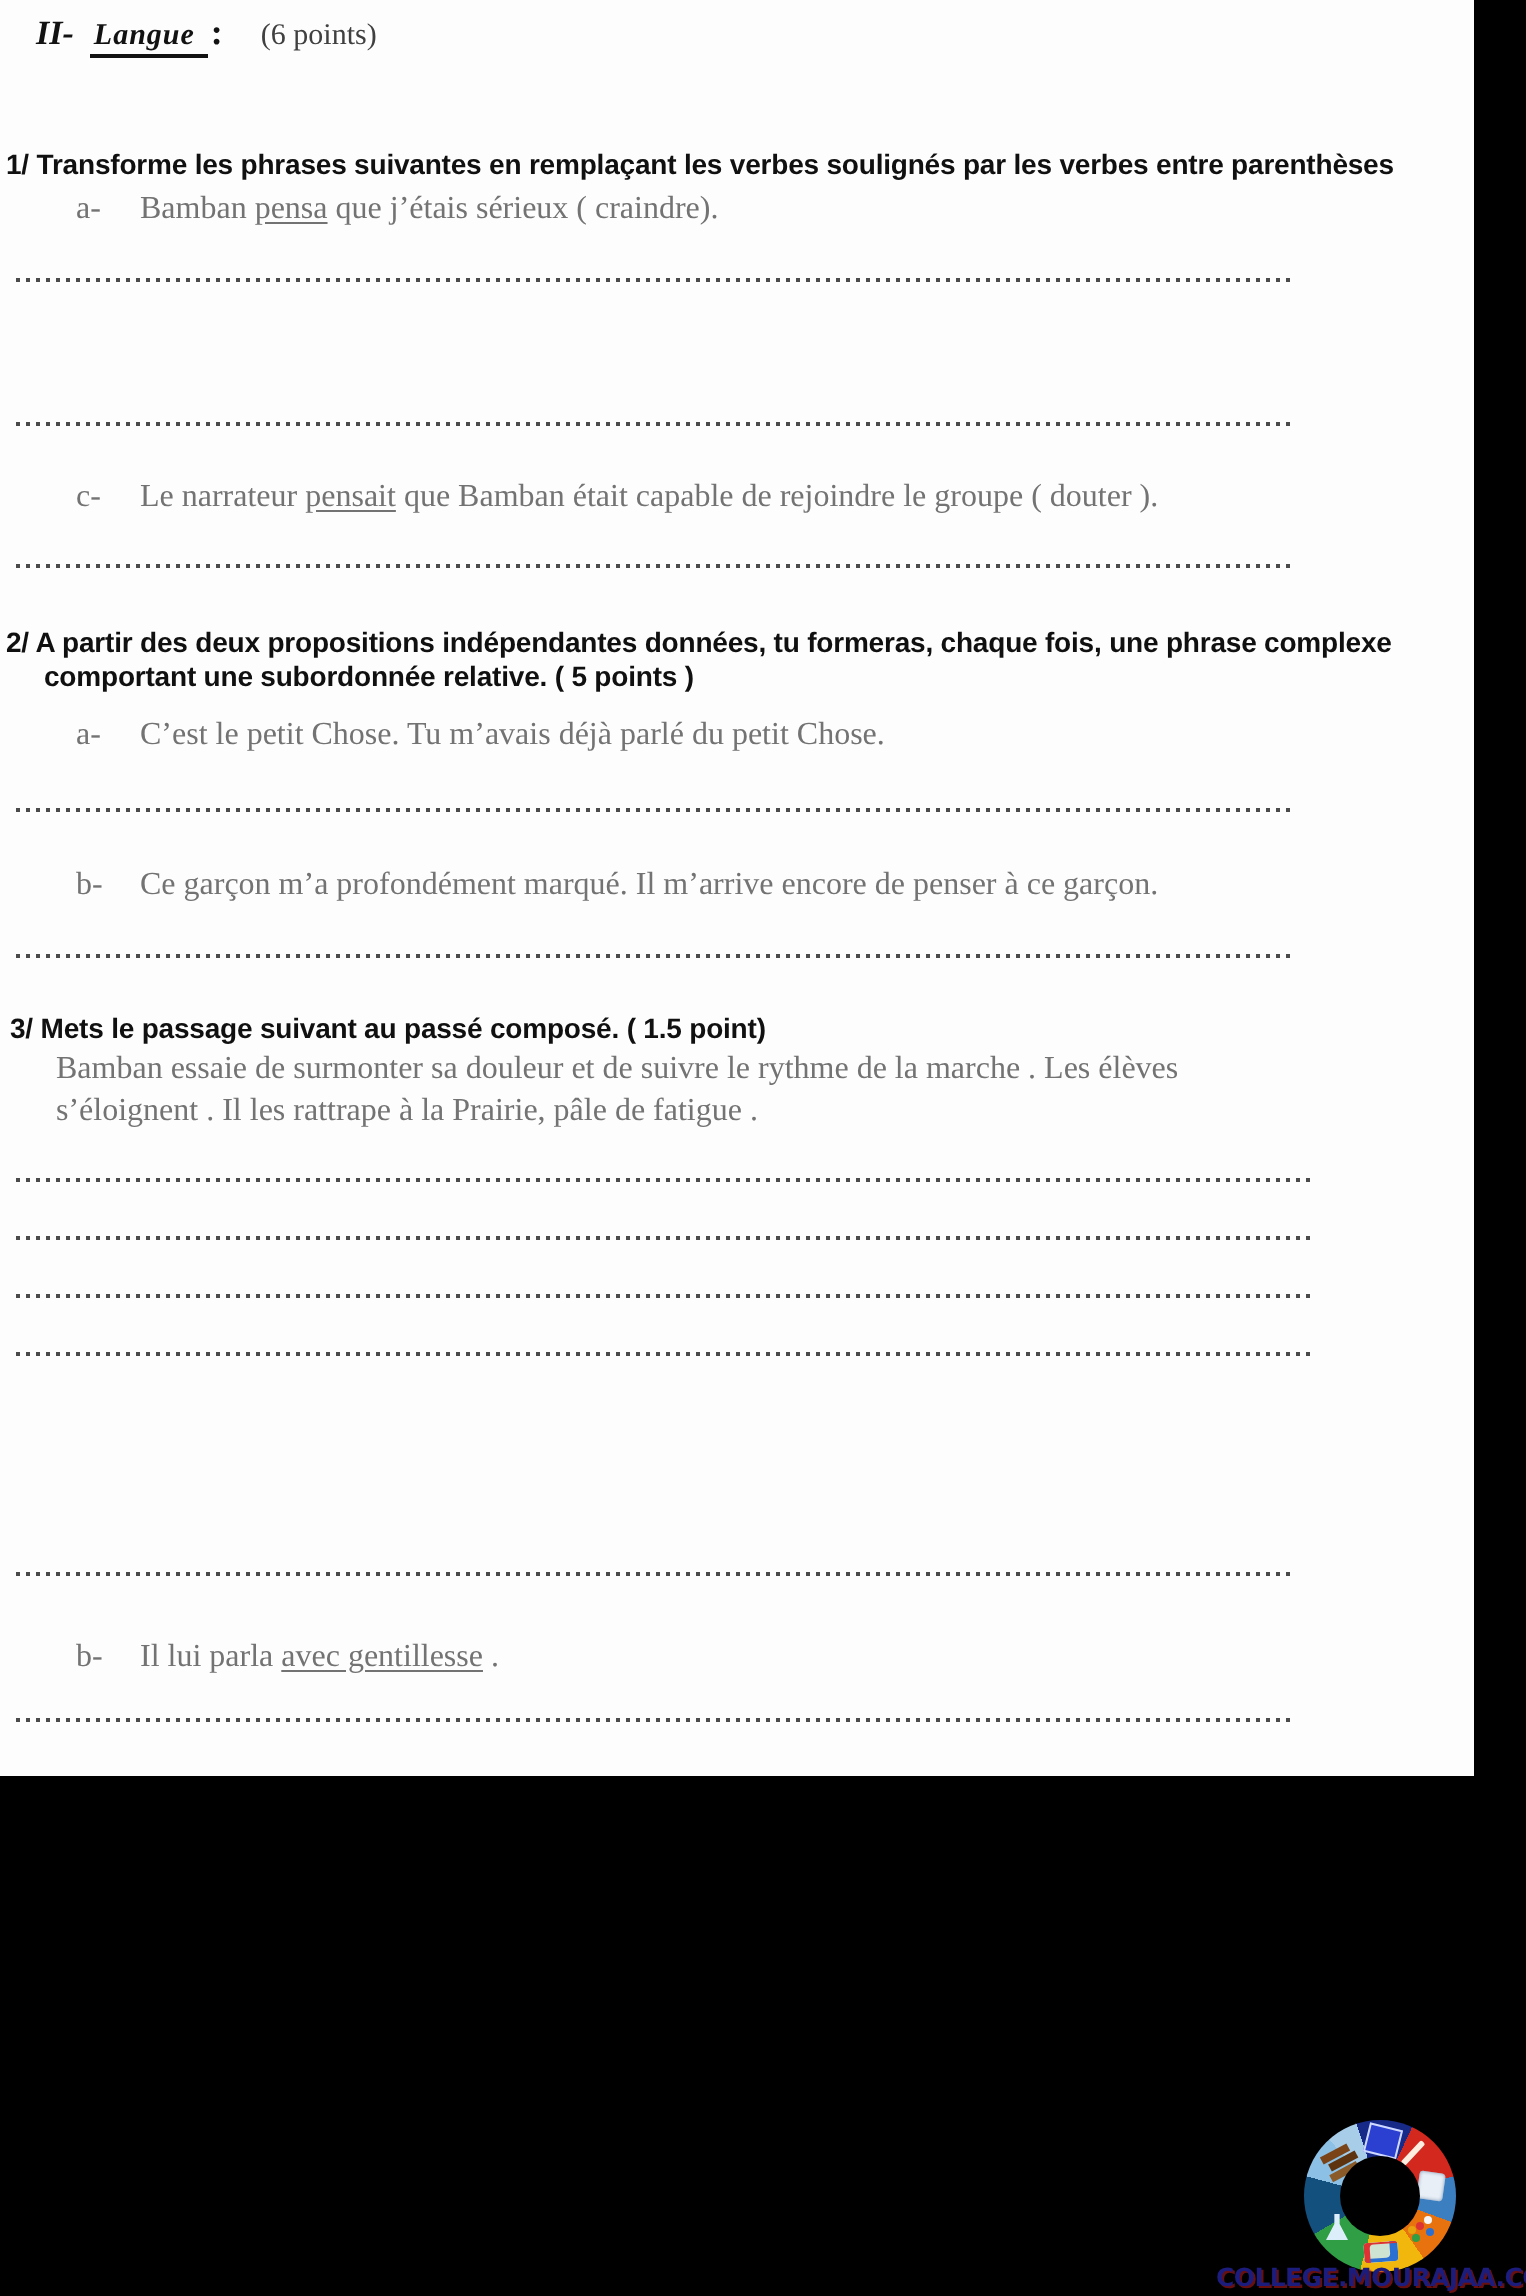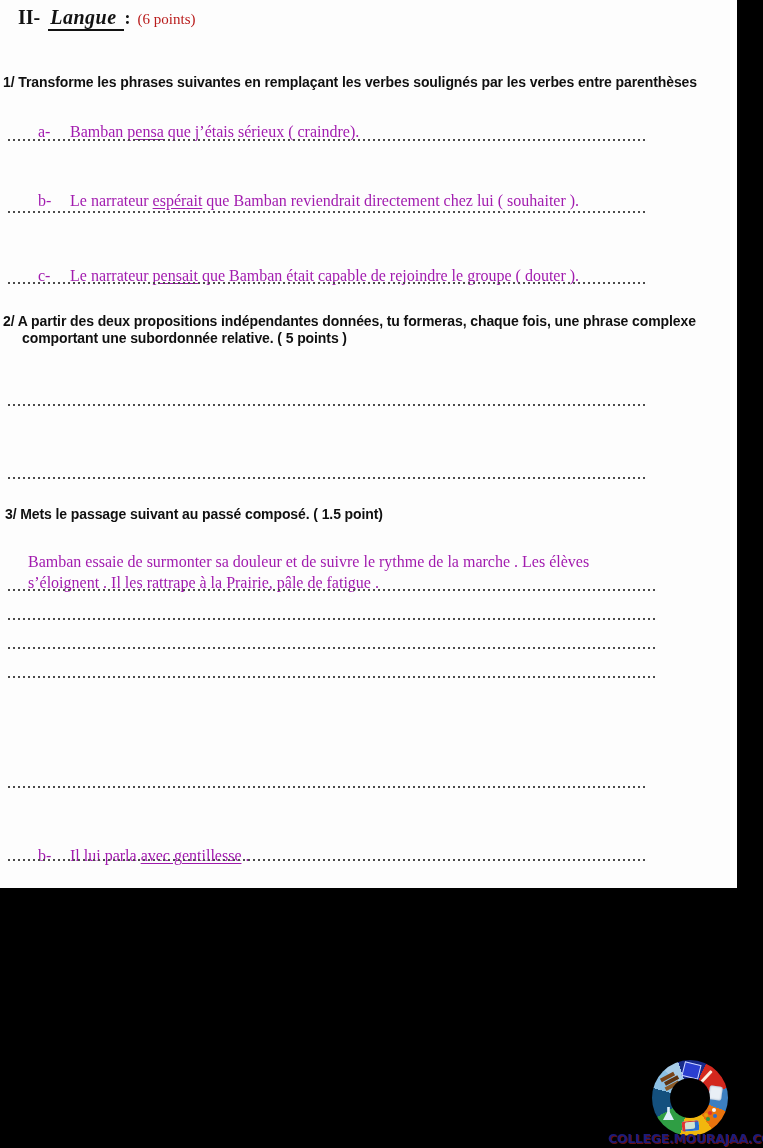--- a/index.html
+++ b/index.html
@@ -8,31 +8,31 @@
     font-family:"Liberation Sans",sans-serif;overflow:hidden;
   }
   .page{
     position:absolute;left:0;top:0;width:737px;height:888px;
     background:#fdfdfd;
   }
   .page > div{position:absolute;}
 
   
   .heading{font-family:"Liberation Serif","DejaVu Serif",serif;color:#121212;white-space:nowrap;}
-  .h-num{font-weight:700;font-size:20px;}
-  .h-word{font-weight:700;font-style:italic;font-size:20px;border-bottom:2.5px solid #121212;padding:0 7px 1px 2px;margin-left:8px;letter-spacing:.5px;}
+  .h-num{font-weight:700;font-size:17px;font-style:italic;}
+  .h-word{font-weight:700;font-style:italic;font-size:15px;border-bottom:2.5px solid #121212;padding:0 7px 1px 2px;margin-left:8px;letter-spacing:.5px;}
   .h-colon{font-weight:700;font-size:18px;margin-left:1px;}
-  .h-points{font-size:15px;margin-left:7px;color:#b91c1c;}
+  .h-points{font-size:15px;margin-left:19px;color:#404040;}
 
   
   .instr{font:700 14px/17px "Liberation Sans",sans-serif;color:#101010;letter-spacing:-0.1px;white-space:nowrap;}
   .ws{white-space:pre-wrap;}
 
   
-  .item{font:16px/19px "Liberation Serif","DejaVu Serif",serif;color:#a21caf;white-space:nowrap;margin-top:27px;}
+  .item{font:16px/19px "Liberation Serif","DejaVu Serif",serif;color:#737373;white-space:nowrap;}
   .ilabel{display:inline-block;min-width:21px;margin-right:11px;}
   .u{text-decoration:underline;text-underline-offset:2px;}
 
   
   .dots{height:2px;width:640px;background:repeating-linear-gradient(90deg,#4a4a4a 0 1.8px,transparent 1.8px 5px);}
 
   
   .logo{position:absolute;left:652px;top:1060px;width:76px;height:76px;}
   .ring{
     position:absolute;left:0;top:0;width:76px;height:76px;border-radius:50%;
@@ -64,31 +64,32 @@
 
 <div class="page">
 
   <div class="heading" style="left:18px;top:6px"><span class="h-num">II-</span><span class="h-word">Langue</span><span class="h-colon">:</span><span class="h-points">(6 points)</span></div>
 
   <div class="instr" style="left:3px;top:74px"><span>1/</span> <span>Transforme les phrases suivantes en remplaçant les verbes soulignés par les verbes entre parenthèses</span></div>
 
   <div class="item" style="left:38px;top:95px"><span class="ilabel">a-</span><span>Bamban </span><span class="u">pensa</span><span> que j’étais sérieux ( craindre).</span></div>
   <div class="dots" style="left:8px;top:139px"></div>
 
-  <div class="item" style="left:38px;top:164px"><span class="ilabel">b-</span><span>Le narrateur </span><span class="u">espérait</span><span> que Bamban reviendrait directement chez lui ( souhaiter ).</span></div>
   <div class="dots" style="left:8px;top:211px"></div>
 
   <div class="item" style="left:38px;top:239px"><span class="ilabel">c-</span><span>Le narrateur </span><span class="u">pensait</span><span> que Bamban était capable de rejoindre le groupe ( douter ).</span></div>
   <div class="dots" style="left:8px;top:282px"></div>
 
   <div class="instr" style="left:3px;top:313px"><span>2/</span> <span>A partir des deux propositions indépendantes données, tu formeras, chaque fois, une phrase complexe</span></div>
   <div class="instr" style="left:22px;top:330px"><span class="ws">comportant une subordonnée relative. ( 5 points )</span></div>
 
+  <div class="item" style="left:38px;top:358px"><span class="ilabel">a-</span><span>C’est le petit Chose. Tu m’avais déjà parlé du petit Chose.</span><span class="u"></span><span></span></div>
   <div class="dots" style="left:8px;top:404px"></div>
 
+  <div class="item" style="left:38px;top:433px"><span class="ilabel">b-</span><span>Ce garçon m’a profondément marqué. Il m’arrive encore de penser à ce garçon.</span><span class="u"></span><span></span></div>
   <div class="dots" style="left:8px;top:477px"></div>
 
   <div class="instr" style="left:5px;top:506px"><span>3/</span> <span class="ws">Mets le passage suivant au passé composé. ( 1.5 point)</span></div>
   <div class="item" style="left:28px;top:525px">Bamban essaie de surmonter sa douleur et de suivre le rythme de la marche . Les élèves</div>
   <div class="item" style="left:28px;top:546px">s’éloignent . Il les rattrape à la Prairie, pâle de fatigue .</div>
 
   <div class="dots" style="left:8px;top:589px;width:648px"></div>
   <div class="dots" style="left:8px;top:618px;width:648px"></div>
   <div class="dots" style="left:8px;top:647px;width:648px"></div>
   <div class="dots" style="left:8px;top:676px;width:648px"></div>

